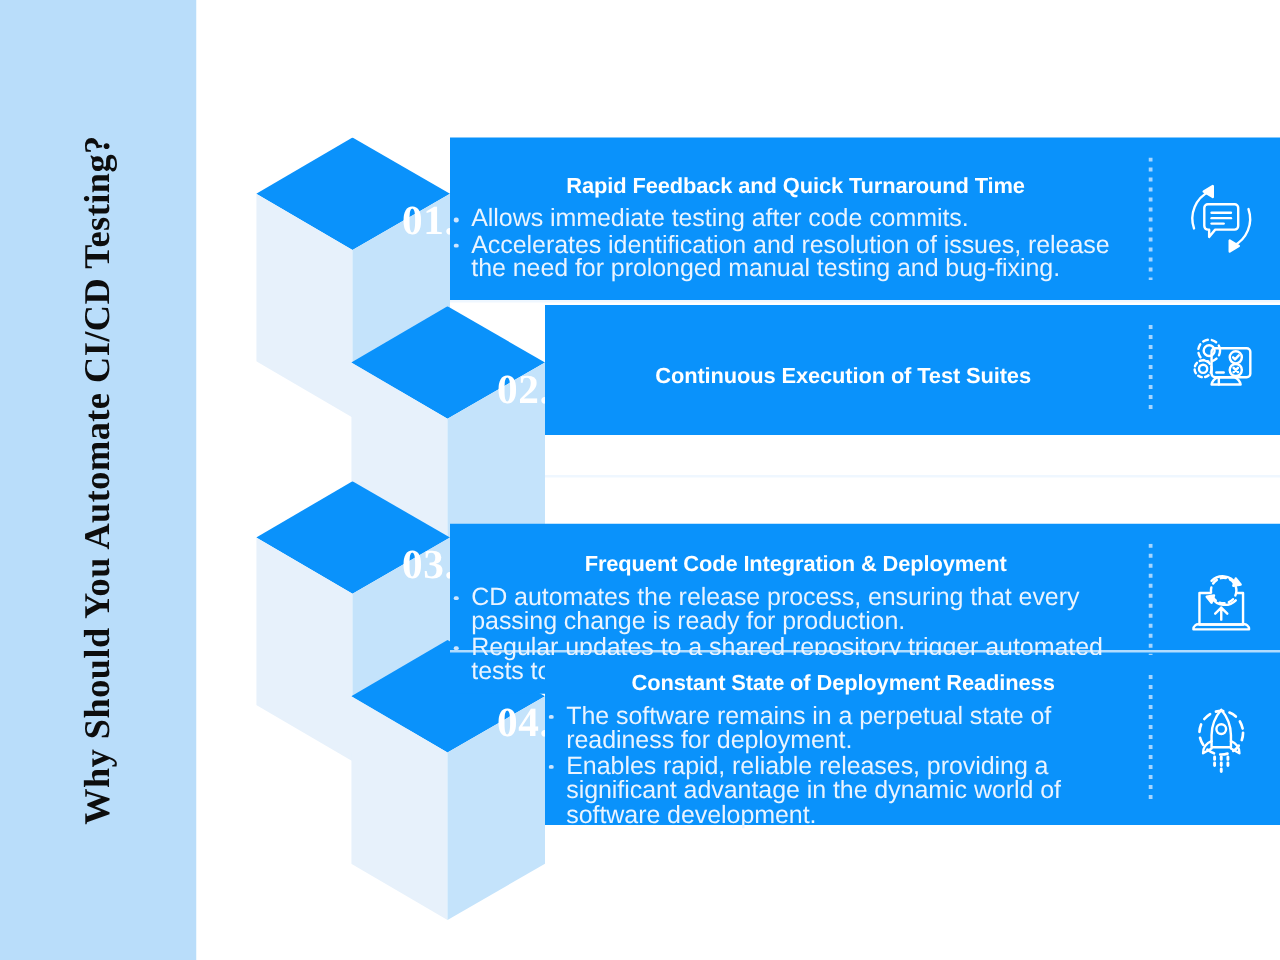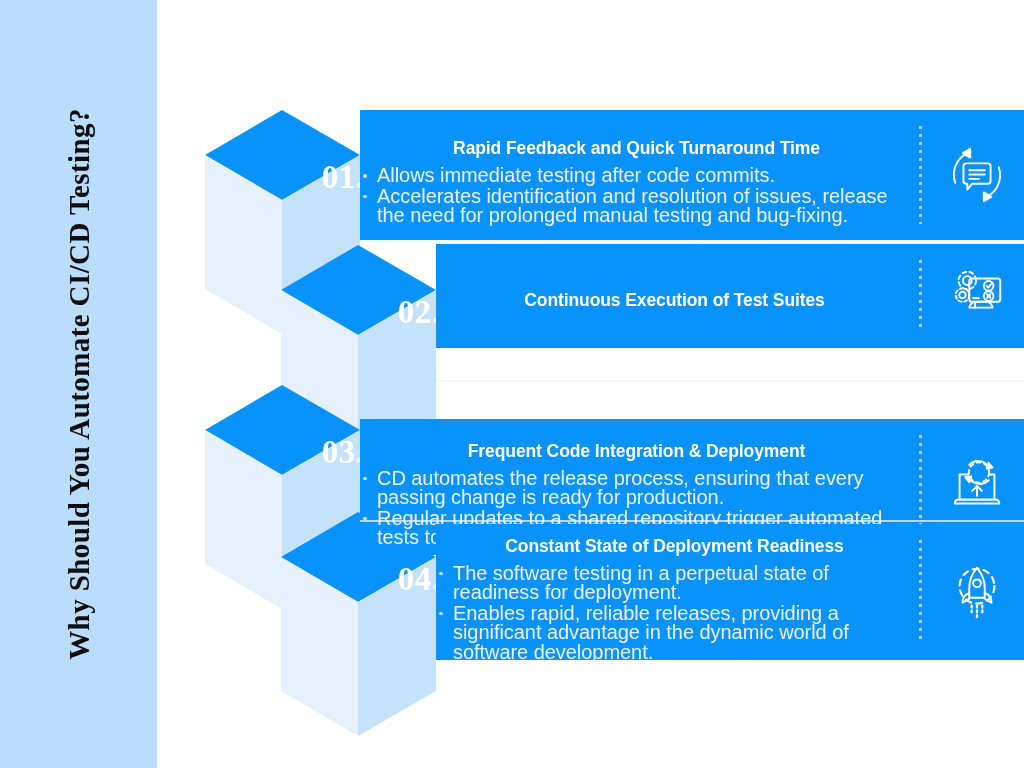--- a/index.html
+++ b/index.html
@@ -236,21 +236,21 @@
         </svg>
       </div>
     </div>
   </div>
   <div class="sep" style="left:360px;top:520px;width:664px;"></div>
 
   <div class="panel" style="left:436px;top:524px;width:588px;height:136px;">
     <div class="panel-text">
       <div class="panel-title center">Constant State of Deployment Readiness</div>
       <ul class="bullets">
-        <li>The software testing in a perpetual state of readiness for deployment.</li>
+        <li>The software remains in a perpetual state of readiness for deployment.</li>
         <li>Enables rapid, reliable releases, providing a significant advantage in the dynamic world of software development.</li>
       </ul>
     </div>
     <div class="panel-aside">
       <div class="dotted"></div>
       <div class="icon-box">
         <svg width="62" height="62" viewBox="0 0 64 64" fill="none" stroke="#ffffff" stroke-width="2" stroke-linecap="round" stroke-linejoin="round" xmlns="http://www.w3.org/2000/svg">
           <circle cx="32" cy="26" r="18" stroke-dasharray="6.2 5.2" stroke-width="2.2"></circle>
           <path d="M32 7 c6 7 8 14 8 21 v10 h-16 v-10 c0 -7 2 -14 8 -21 z"></path>
           <circle cx="32" cy="23" r="4"></circle>

